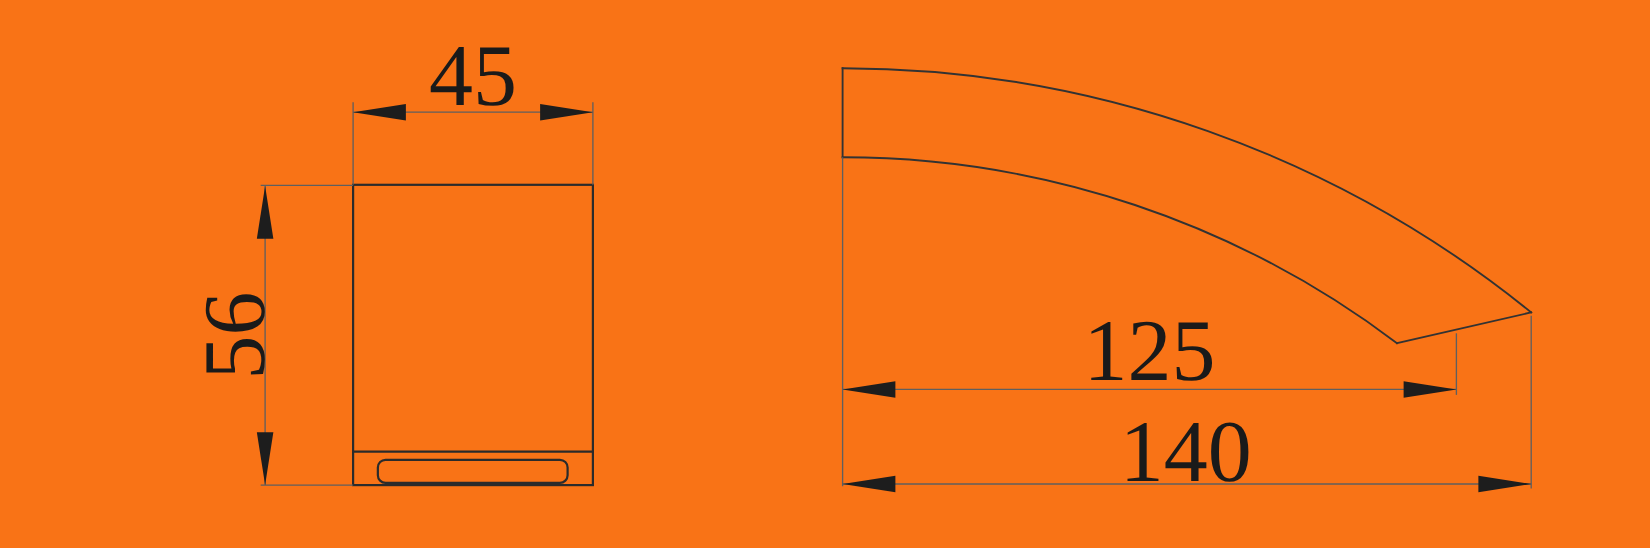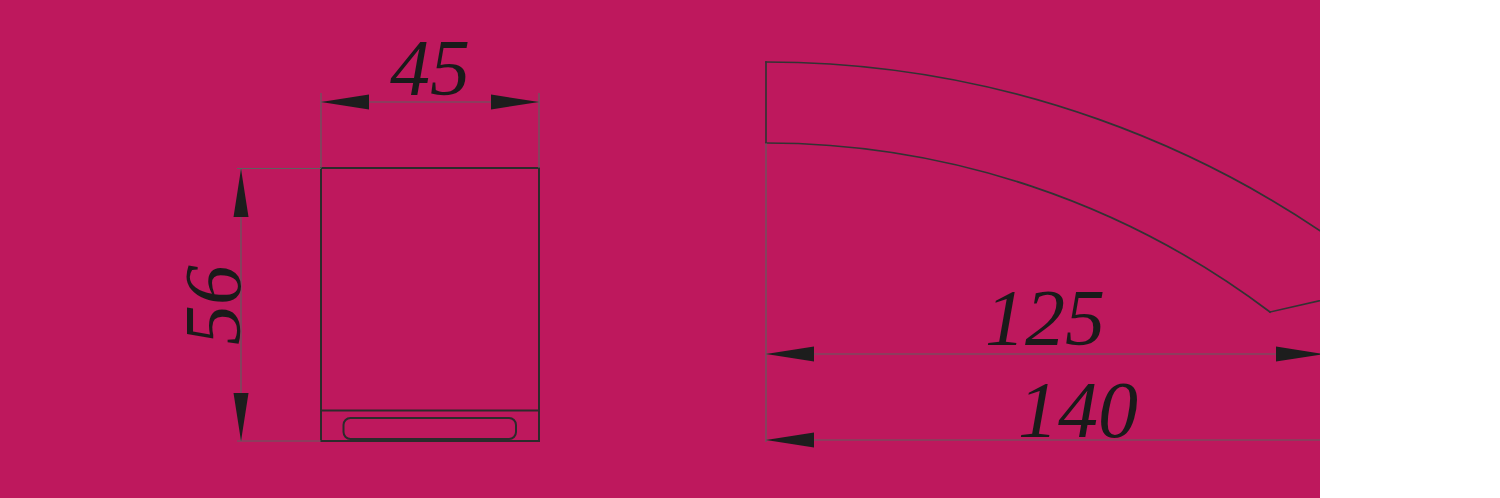--- a/index.html
+++ b/index.html
@@ -2,25 +2,24 @@
 <html><head>
 <meta charset="utf-8">
 <style>
   html, body {
     margin: 0;
     padding: 0;
     background: #ffffff;
   }
   .canvas {
     position: relative;
-    width: 1320px;
+    width: 1500px;
     height: 498px;
-    background: #be185d;
+    background: #f97316;
     overflow: hidden;
-    font-style: italic;
   }
   svg { display: block; }
   .obj {
     stroke: #2b2b2b;
     stroke-width: 2;
     fill: none;
     stroke-linecap: square;
   }
   .obj-thin {
     stroke: #333333;

